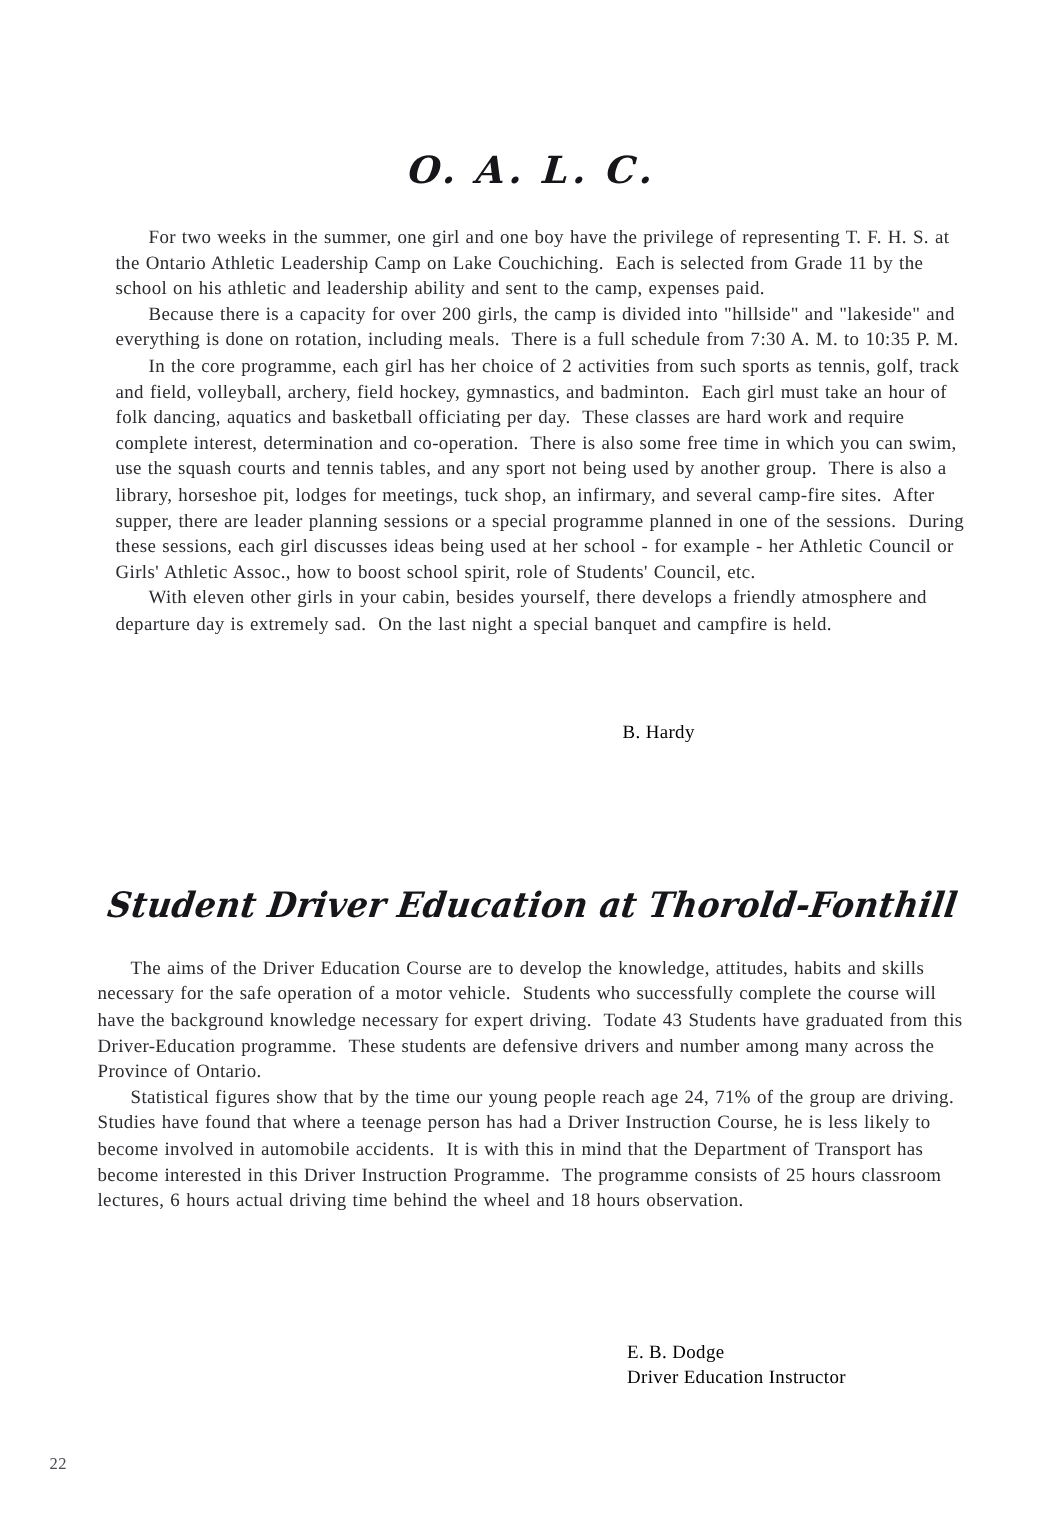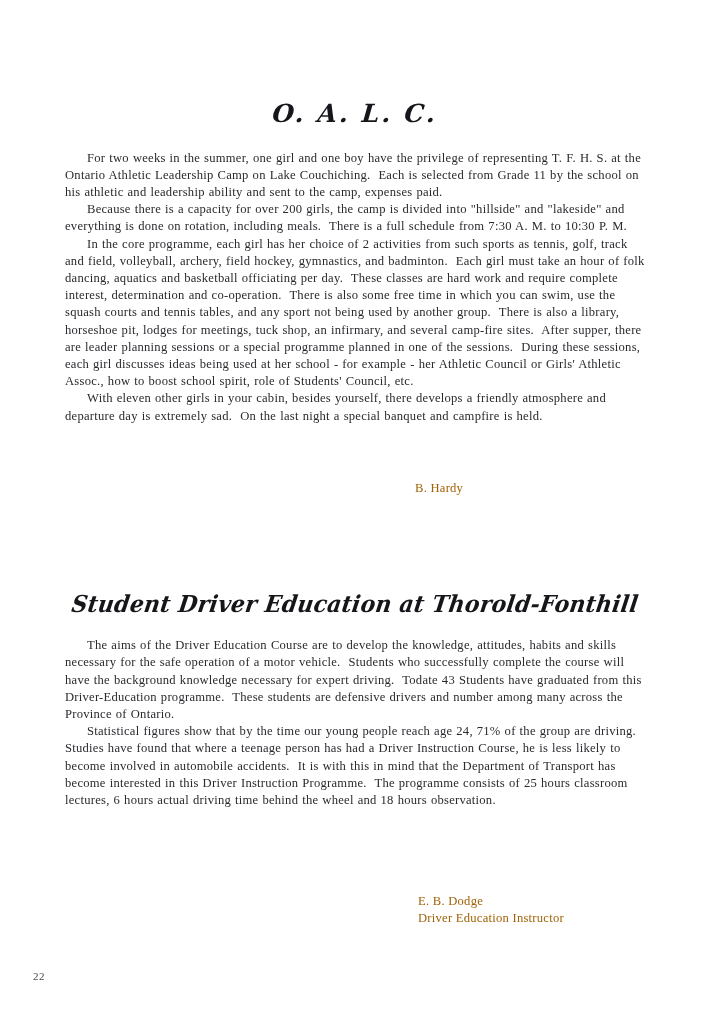--- a/index.html
+++ b/index.html
@@ -61,35 +61,35 @@
   .body-block {
     margin: 0;
     font-size: 12.6px;
     line-height: 17.2px;
     text-align: left;
     color: #2a2a2f;
     letter-spacing: 0.25px;
     word-spacing: 0.6px;
   }
 
-  #body-oalc { margin-top: 22px; }
+  #body-oalc { margin-top: 22px; margin-left: 12px; }
   #body-driver { margin-top: 21px; }
 
   .para {
     margin: 0;
     text-indent: 22px;
     white-space: pre-wrap;
   }
 
   
   .signature {
     font-size: 12.6px;
     line-height: 17.2px;
     letter-spacing: 0.25px;
-    color: #a16207;
+    color: #000000;
     position: absolute;
   }
   .signature .sig-line { display: block; white-space: pre; }
 
   #signature-hardy {
     left: 415px;
     top: 480px;
   }
   #signature-slater {
     left: 418px;
@@ -109,21 +109,21 @@
 </head>
 <body>
 
 <div class="page">
 
   <article class="article" id="article-oalc">
     <h1 class="heading-script" id="heading-oalc">O. A. L. C.</h1>
 
     <div class="body-block" id="body-oalc">
       <p class="para">For two weeks in the summer, one girl and one boy have the privilege of representing T. F. H. S. at the Ontario Athletic Leadership Camp on Lake Couchiching.  Each is selected from Grade 11 by the school on his athletic and leadership ability and sent to the camp, expenses paid.</p>
-      <p class="para">Because there is a capacity for over 200 girls, the camp is divided into "hillside" and "lakeside" and everything is done on rotation, including meals.  There is a full schedule from 7:30 A. M. to 10:30 P. M.</p>
+      <p class="para">Because there is a capacity for over 200 girls, the camp is divided into "hillside" and "lakeside" and everything is done on rotation, including meals.  There is a full schedule from 7:30 A. M. to 10:35 P. M.</p>
       <p class="para">In the core programme, each girl has her choice of 2 activities from such sports as tennis, golf, track and field, volleyball, archery, field hockey, gymnastics, and badminton.  Each girl must take an hour of folk dancing, aquatics and basketball officiating per day.  These classes are hard work and require complete interest, determination and co-operation.  There is also some free time in which you can swim, use the squash courts and tennis tables, and any sport not being used by another group.  There is also a library, horseshoe pit, lodges for meetings, tuck shop, an infirmary, and several camp-fire sites.  After supper, there are leader planning sessions or a special programme planned in one of the sessions.  During these sessions, each girl discusses ideas being used at her school - for example - her Athletic Council or Girls' Athletic Assoc., how to boost school spirit, role of Students' Council, etc.</p>
       <p class="para">With eleven other girls in your cabin, besides yourself, there develops a friendly atmosphere and departure day is extremely sad.  On the last night a special banquet and campfire is held.</p>
     </div>
   </article>
 
   <div class="signature" id="signature-hardy">
     <span class="sig-line">B. Hardy</span>
   </div>
 
   <article class="article" id="article-driver">

